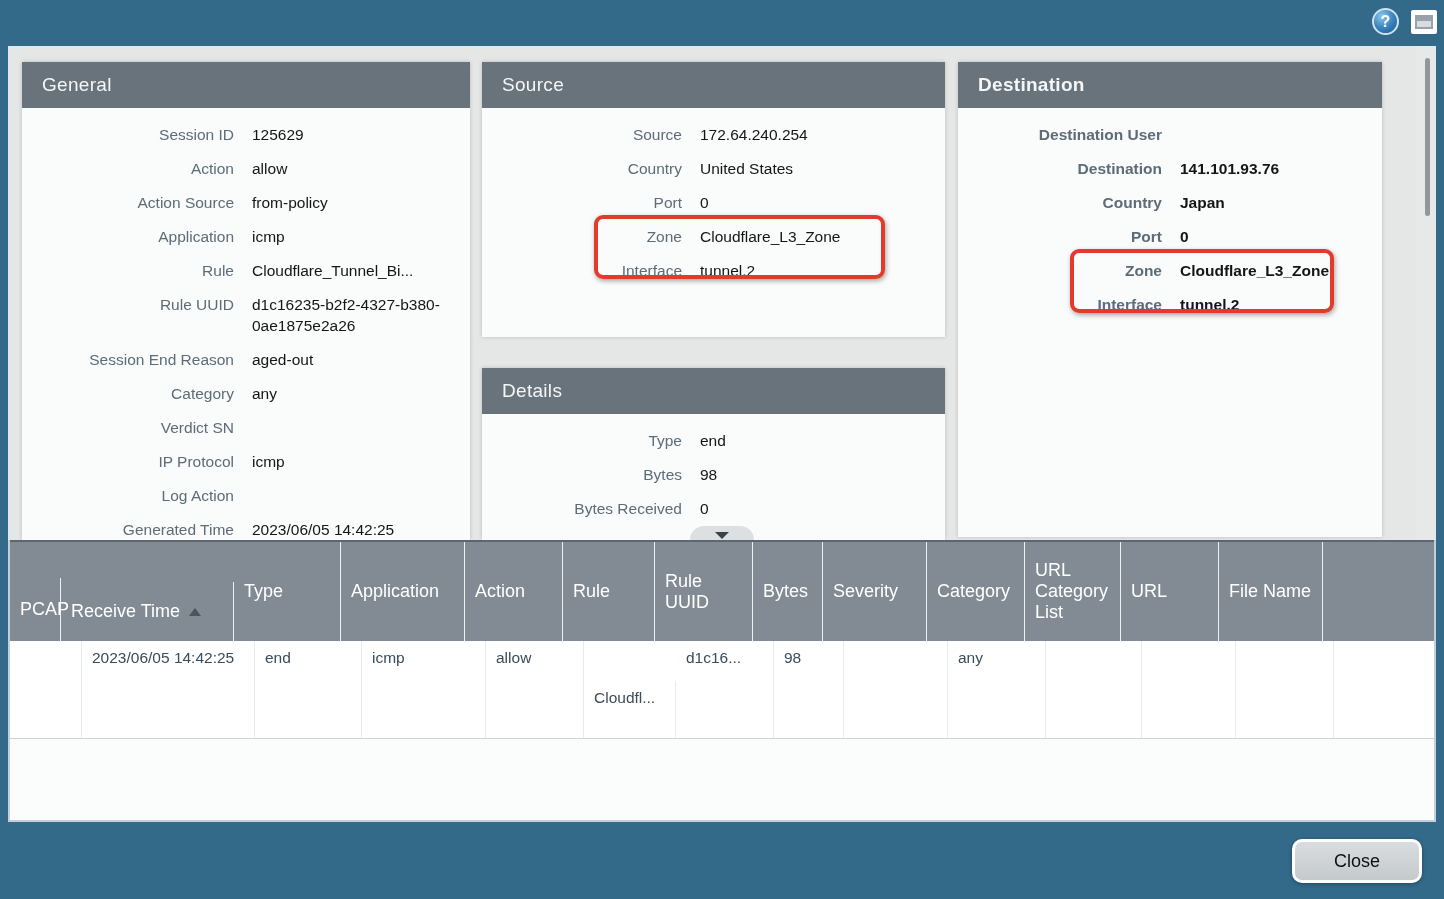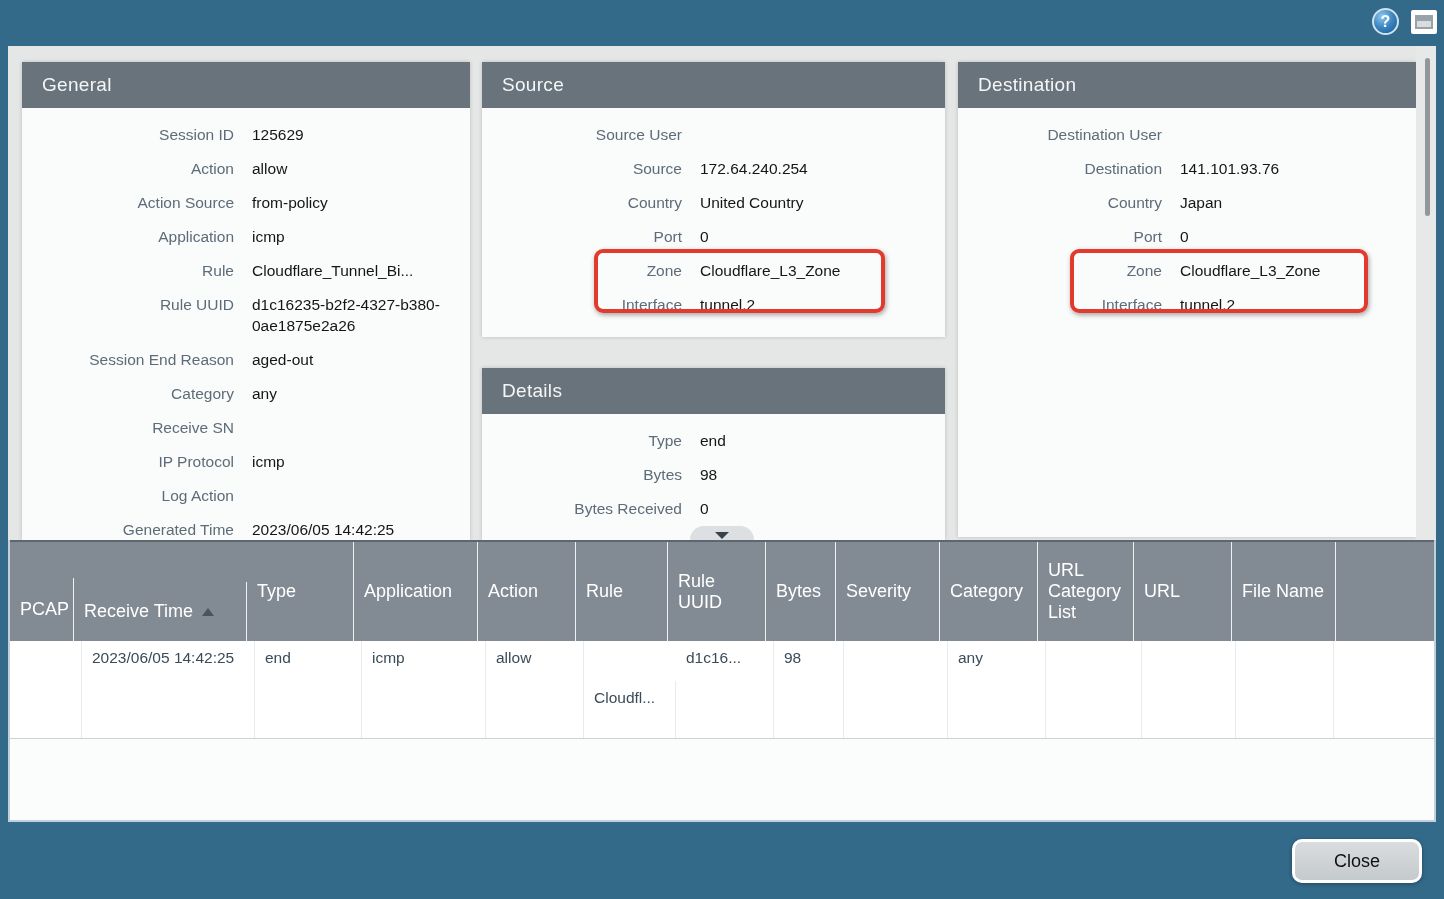--- a/index.html
+++ b/index.html
@@ -30,21 +30,21 @@
   
   .upper { position:absolute; left:8px; top:46px; width:1428px; height:494px; background:#e5e7e7; }
 
   .panel { position:absolute; background:#fafbfb; box-shadow:0 0 4px rgba(0,0,0,.18); overflow:hidden; }
   .panel-header { height:46px; background:#69737b; color:#f4f6f7; font-size:19px; display:flex; align-items:center; padding-left:20px; letter-spacing:.3px;text-align:right; }
   .panel-body { padding:16px 16px 0 0; overflow:hidden; height:calc(100% - 46px); }
 
   .panel-general     { left:14px;  top:16px;  width:448px; height:478px; }
   .panel-source      { left:474px; top:16px;  width:463px; height:275px; }
   .panel-details     { left:474px; top:322px; width:463px; height:172px; }
-  .panel-destination { left:950px; top:16px;  width:458px; height:475px; }
+  .panel-destination { left:950px; top:16px;  width:424px; height:475px;font-weight:bold; }
 
   .field-row { display:flex; margin-bottom:13px; }
   .field-label { color:#5d6c78; font-size:15.5px; line-height:21px; text-align:right; flex-shrink:0;padding-left:19px; }
   .field-value { color:#151515; font-size:15.5px; line-height:21px; margin-left:18px; flex:1; word-break:break-word; }
   .panel-general .field-label { width:212px; }
   .panel-source .field-label, .panel-details .field-label { width:200px; }
   .panel-destination .field-label { width:204px; }
 
   .highlight-group { position:relative; }
   .red-annotation {
@@ -142,21 +142,21 @@
           </div>
           <div class="field-row">
             <span class="field-label">Session End Reason</span>
             <span class="field-value">aged-out</span>
           </div>
           <div class="field-row">
             <span class="field-label">Category</span>
             <span class="field-value">any</span>
           </div>
           <div class="field-row">
-            <span class="field-label">Receive SN</span>
+            <span class="field-label">Verdict SN</span>
             <span class="field-value"></span>
           </div>
           <div class="field-row">
             <span class="field-label">IP Protocol</span>
             <span class="field-value">icmp</span>
           </div>
           <div class="field-row">
             <span class="field-label">Log Action</span>
             <span class="field-value"></span>
           </div>
@@ -164,30 +164,26 @@
             <span class="field-label">Generated Time</span>
             <span class="field-value">2023/06/05 14:42:25</span>
           </div>
         </div>
     </section>
 
     <section class="panel panel-source">
       <div class="panel-header">Source</div>
       <div class="panel-body">
           <div class="field-row">
-            <span class="field-label">Source User</span>
-            <span class="field-value"></span>
-          </div>
-          <div class="field-row">
             <span class="field-label">Source</span>
             <span class="field-value">172.64.240.254</span>
           </div>
           <div class="field-row">
             <span class="field-label">Country</span>
-            <span class="field-value">United Country</span>
+            <span class="field-value">United States</span>
           </div>
           <div class="field-row">
             <span class="field-label">Port</span>
             <span class="field-value">0</span>
           </div>
           <div class="highlight-group">
             <div class="red-annotation"></div>
             <div class="field-row">
               <span class="field-label">Zone</span>
               <span class="field-value">Cloudflare_L3_Zone</span>
@@ -255,21 +251,21 @@
       <div class="scroll-thumb"></div>
     </div>
   </div>
 
   <div class="splitter">
     <span class="splitter-triangle"></span>
   </div>
 
   <div class="log-table">
     <div class="thead">
-        <div class="th" style="width: 64px; margin-top: 36px;">
+        <div class="th" style="width: 51px; margin-top: 36px;">
           <span>PCAP</span>
         </div>
         <div class="th" style="width: 173px; margin-top: 40px;">
           <span>Receive Time</span>
           <span class="sort-asc"></span>
         </div>
         <div class="th" style="width: 107px;">
           <span>Type</span>
         </div>
         <div class="th" style="width: 124px;">

